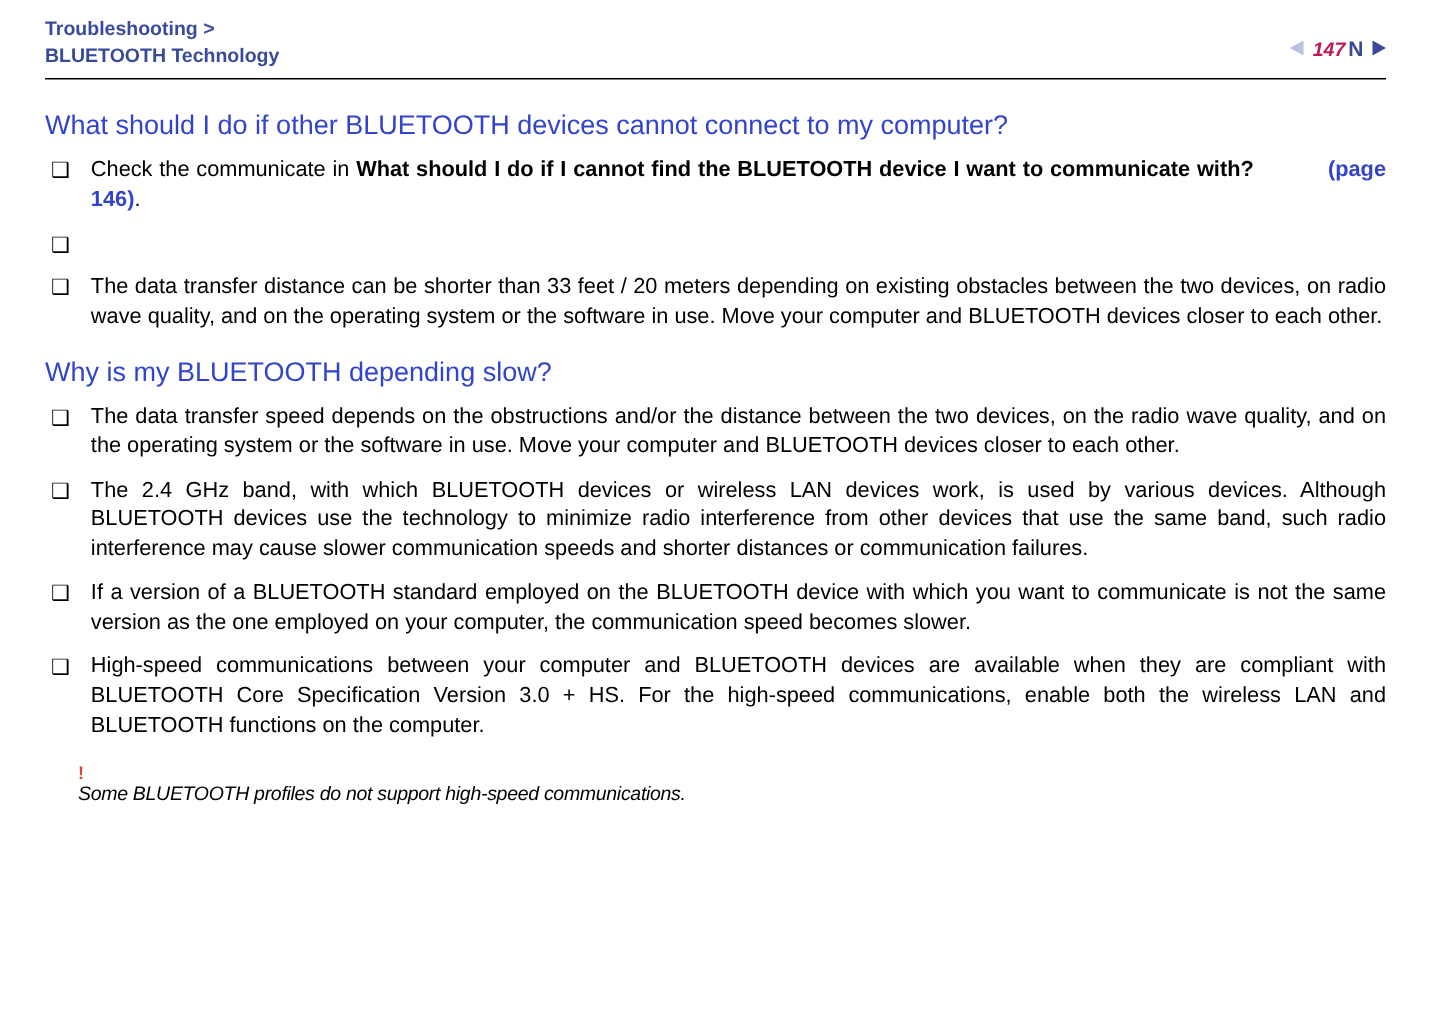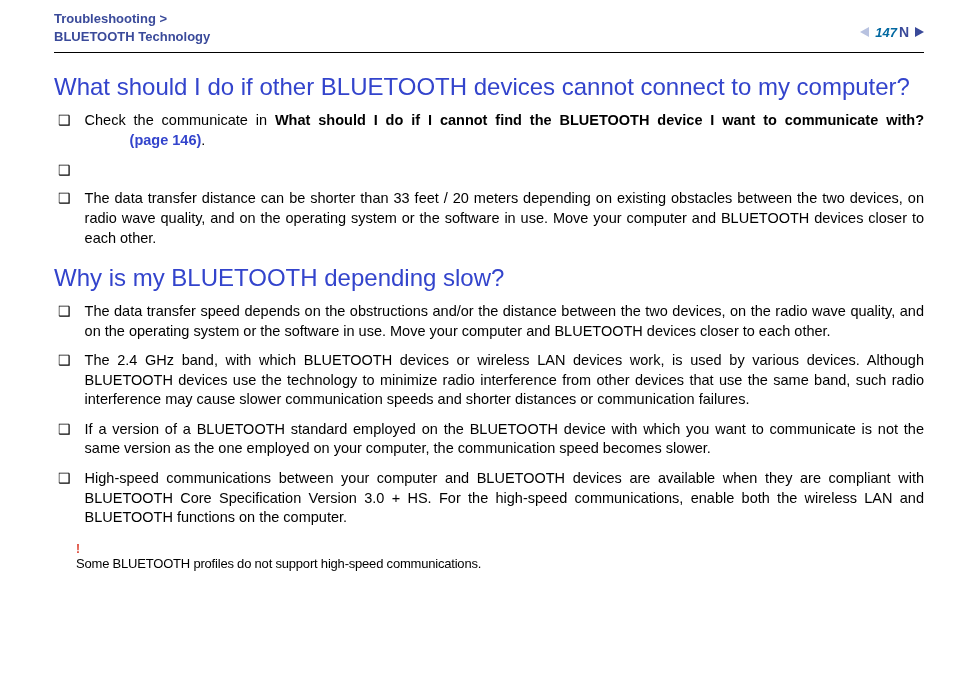--- a/index.html
+++ b/index.html
@@ -6,21 +6,20 @@
     margin: 0;
     padding: 0;
     font-family: Arial, Helvetica, sans-serif;
     background: #fff;
     width: 954px;
     height: 674px;
     overflow: hidden;
   }
   .page {
     padding: 10px 30px 20px 30px;
-    margin-left: 24px;
   }
   .header {
     display: flex;
     justify-content: space-between;
     align-items: flex-start;
     border-bottom: 1px solid #000;
     padding-bottom: 6px;
     margin-bottom: 20px;
   }
   .breadcrumb {
@@ -32,40 +31,40 @@
   .page-nav {
     display: flex;
     align-items: center;
     gap: 4px;
     margin-top: 14px;
   }
   .page-num {
     font-size: 13px;
     font-weight: bold;
     font-style: italic;
-    color: #0369a1;
+    color: #be185d;
   }
   .arrow-left, .arrow-right {
     width: 0;
     height: 0;
     border-top: 5px solid transparent;
     border-bottom: 5px solid transparent;
   }
   .arrow-left { border-right: 9px solid #b8c2e0; margin-right:2px;}
   .arrow-right { border-left: 9px solid #3a4a9a; margin-left:2px;}
   .n-shape {
     font-size: 14px;
     font-weight: bold;
     color: #3a4a9a;
     margin-left:-2px;
   }
   h2 {
     color: #3344cc;
     font-weight: normal;
-    font-size: 24px;
+    font-size: 18px;
     margin: 16px 0 10px 0;
   }
   ul {
     list-style: none;
     padding: 0;
     margin: 0 0 14px 0;
   }
   li {
     display: flex;
     align-items: flex-start;
@@ -88,20 +87,21 @@
     margin-top: 2px;
   }
   .note-mark {
     color: #d43; font-weight: bold; font-size: 12px; display:block; margin-bottom:-2px;
   }
   .note-text {
     font-family: Arial, Helvetica, sans-serif;
     font-size: 13px;
     font-stretch: condensed;
     letter-spacing: -0.2px;
+    font-style: italic;
   }
 </style>
 </head>
 <body>
 
 <div class="page">
 
   <div class="header">
     <div class="breadcrumb">
       <span>Troubleshooting &gt;</span><br>

